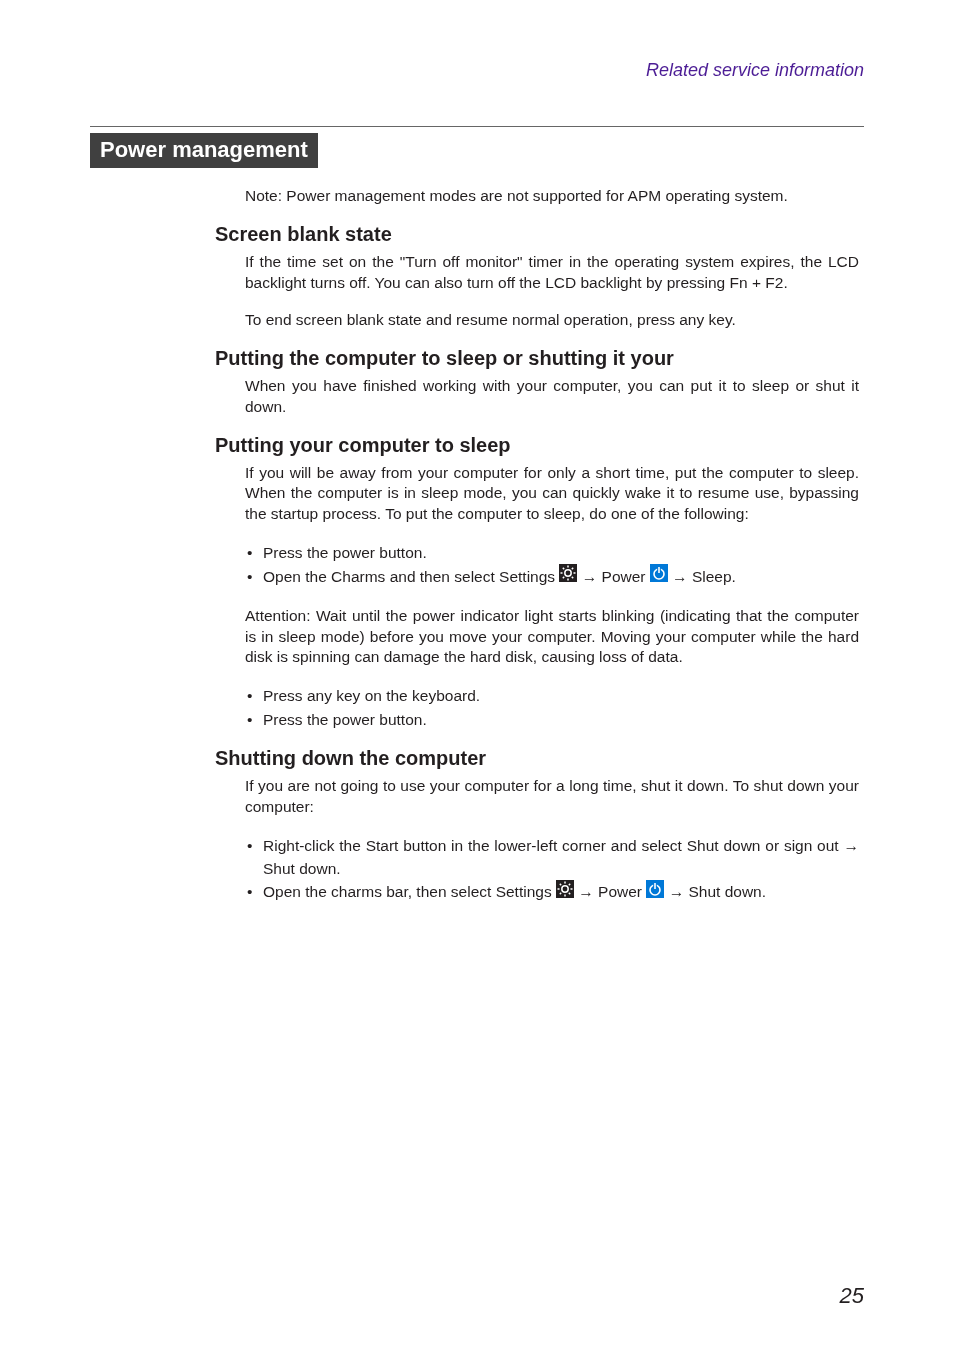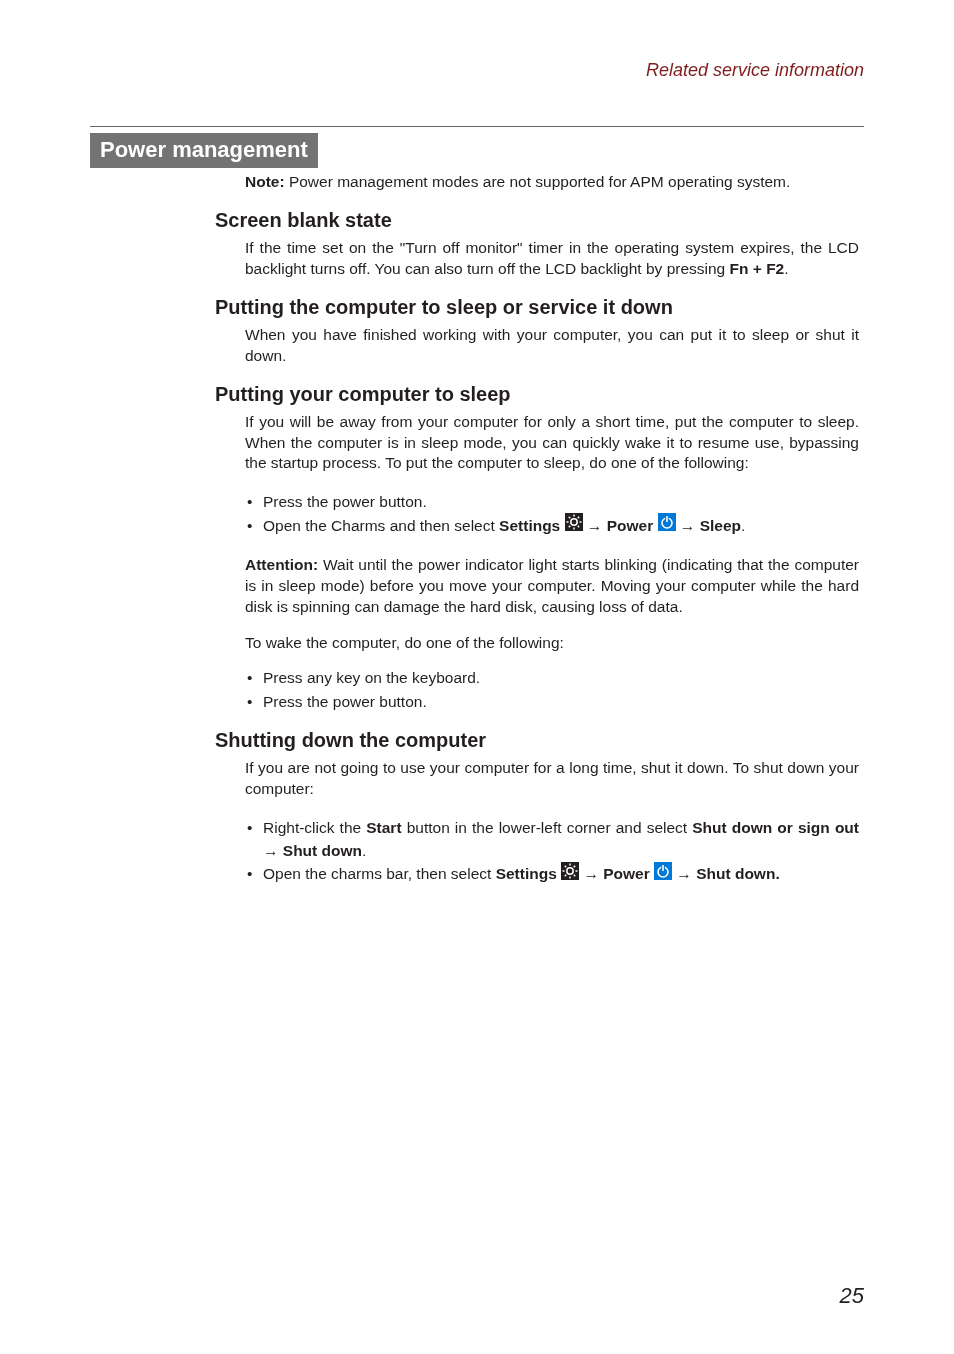--- a/index.html
+++ b/index.html
@@ -13,36 +13,36 @@
     background: #fff;
     font-family: Arial, Helvetica, sans-serif;
     color: #000;
     position: relative;
     padding: 60px 90px 50px 90px;
   }
   .header-text {
     text-align: right;
     font-style: italic;
     font-size: 18px;
-    color: #7f1d1d;
+    color: #4c1d95;
     margin-bottom: 45px;
   }
   .divider {
     border: none;
     border-top: 1px solid #666;
     margin-bottom: 6px;
   }
   .section-banner {
-    background: #737373;
+    background: #404040;
     color: #fff;
     font-size: 22px;
     font-weight: bold;
     padding: 4px 10px 5px 10px;
     display: inline-block;
-    margin-bottom: 4px;
+    margin-bottom: 18px;
   }
   .body-block {
     margin-left: 155px;
     margin-right: 5px;
   }
   .body-block p {
     font-size: 15.5px;
     line-height: 1.35;
     color: #231f20;
     text-align: justify;
@@ -84,43 +84,44 @@
     top: -1px;
   }
   .page-num {
     position: absolute;
     bottom: 45px;
     right: 90px;
     font-size: 22px;
     font-style: italic;
     color: #231f20;
   }
-  b { font-weight: bold; }
+  b { font-weight: normal; }
 </style>
 </head>
 <body>
 
 
 
 <div class="header-text">Related service information</div>
 
 <hr class="divider">
 
 <div class="section-banner">Power management</div>
 
 <div class="body-block">
   <p><b>Note:</b><span> Power management modes are not supported for APM operating system.</span></p>
 </div>
 
 <h2 class="sub">Screen blank state</h2>
 <div class="body-block">
   <p><span>If the time set on the "Turn off monitor" timer in the operating system expires, the LCD backlight turns off. You can also turn off the LCD backlight by pressing </span><b>Fn + F2</b><span>.</span></p>
+  <p>To end screen blank state and resume normal operation, press any key.</p>
 </div>
 
-<h2 class="sub">Putting the computer to sleep or service it down</h2>
+<h2 class="sub">Putting the computer to sleep or shutting it your</h2>
 <div class="body-block">
   <p>When you have finished working with your computer, you can put it to sleep or shut it down.</p>
 </div>
 
 <h2 class="sub">Putting your computer to sleep</h2>
 <div class="body-block">
   <p>If you will be away from your computer for only a short time, put the computer to sleep. When the computer is in sleep mode, you can quickly wake it to resume use, bypassing the startup process. To put the computer to sleep, do one of the following:</p>
   <ul class="bul">
     <li>Press the power button.</li>
     <li>
@@ -141,21 +142,20 @@
           </svg></span><span> → </span><b>Power</b>
       <span class="icon"><svg width="18" height="18" viewBox="0 0 18 18">
             <rect width="18" height="18" fill="#0078d7"></rect>
             <circle cx="9" cy="10" r="5" fill="none" stroke="#fff" stroke-width="1.6"></circle>
             <rect x="7.2" y="2" width="3.6" height="7" fill="#0078d7"></rect>
             <line x1="9" y1="3" x2="9" y2="9" stroke="#fff" stroke-width="1.6"></line>
           </svg></span><span> → </span><b>Sleep</b><span>.</span>
     </li>
   </ul>
   <p><b>Attention:</b><span> Wait until the power indicator light starts blinking (indicating that the computer is in sleep mode) before you move your computer. Moving your computer while the hard disk is spinning can damage the hard disk, causing loss of data.</span></p>
-  <p class="tight">To wake the computer, do one of the following:</p>
   <ul class="bul">
     <li>Press any key on the keyboard.</li>
     <li>Press the power button.</li>
   </ul>
 </div>
 
 <h2 class="sub">Shutting down the computer</h2>
 <div class="body-block">
   <p>If you are not going to use your computer for a long time, shut it down. To shut down your computer:</p>
   <ul class="bul">

